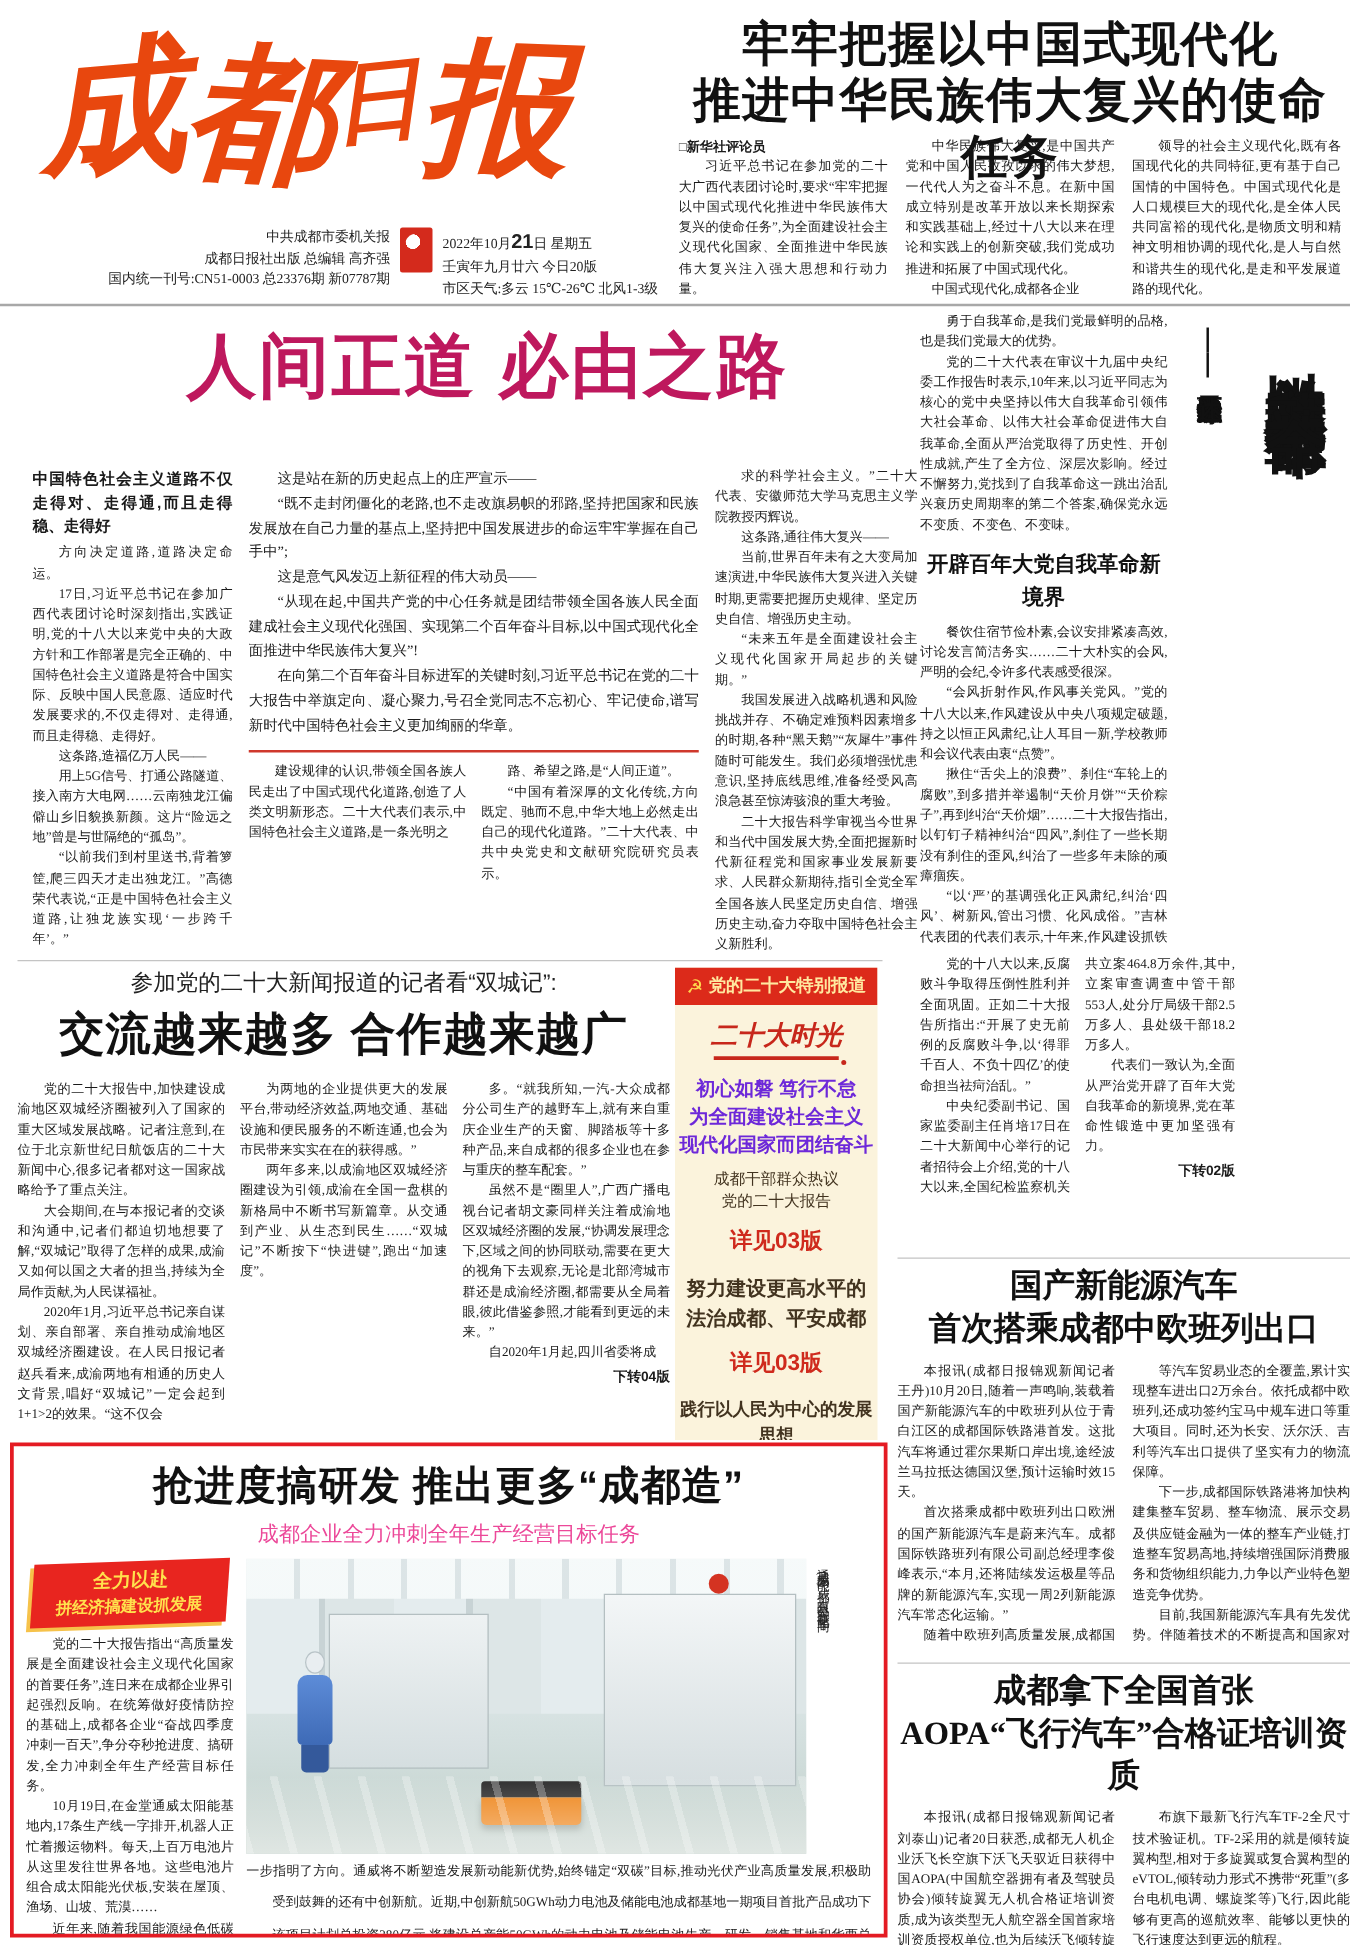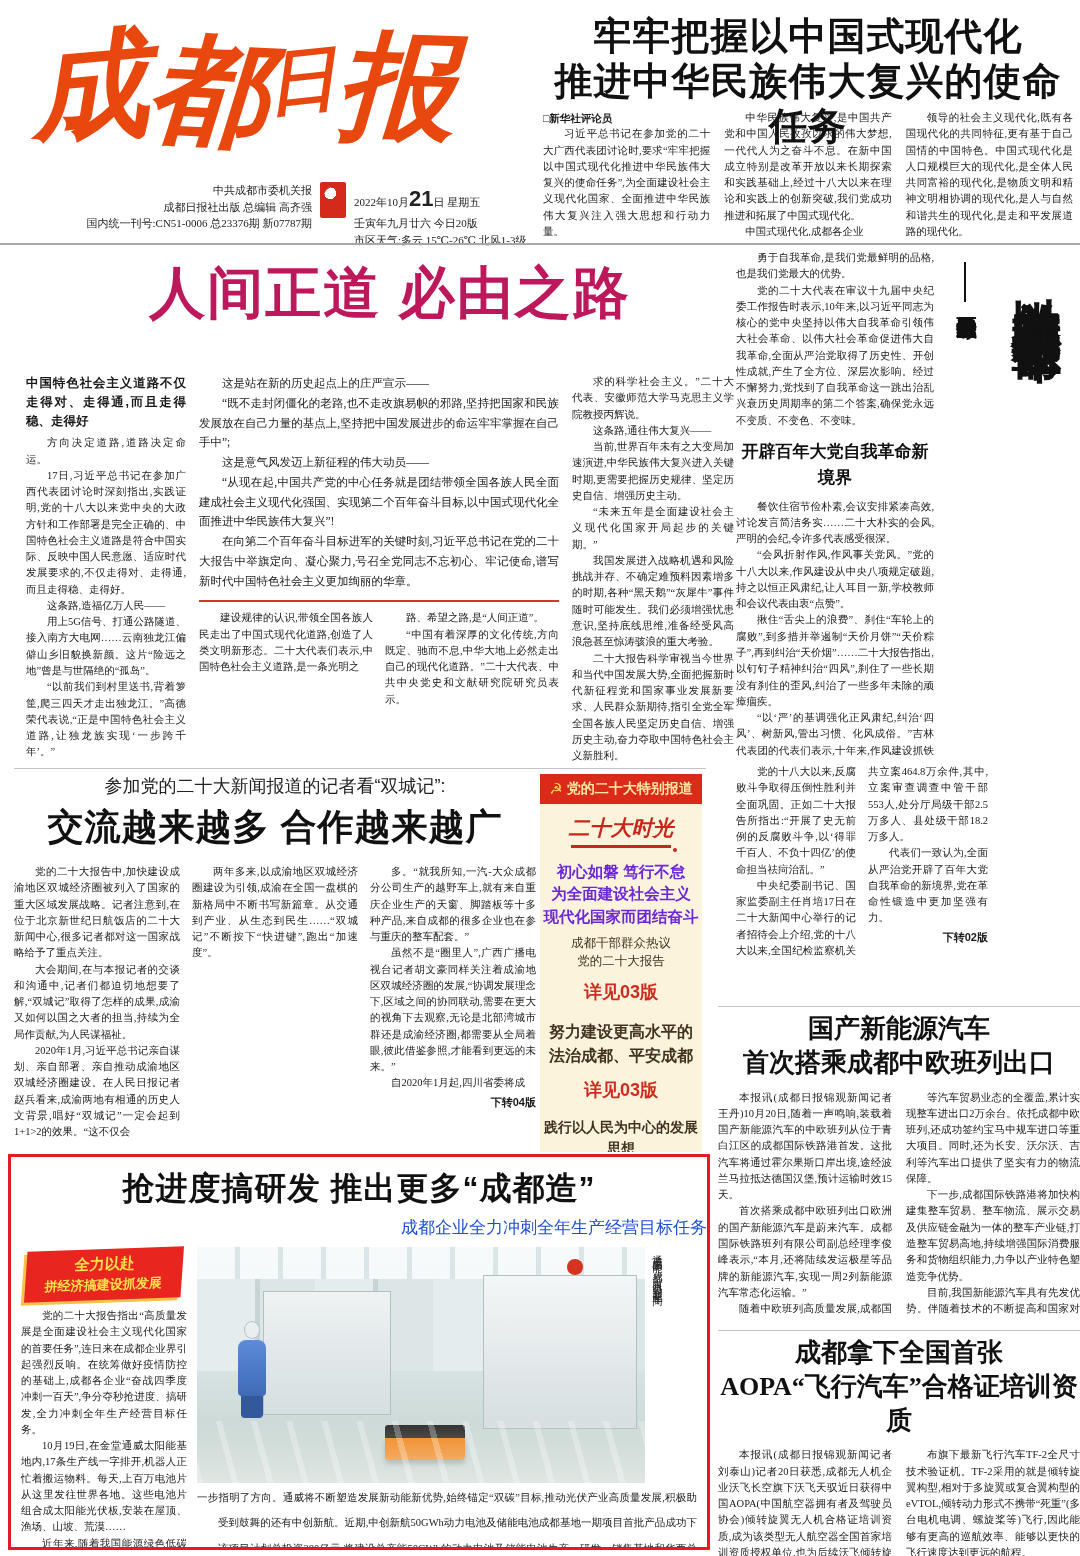--- a/index.html
+++ b/index.html
@@ -16,21 +16,21 @@
   .masthead span:nth-child(2){transform:rotate(3deg) translateY(5px);}
   .masthead span:nth-child(3){font-size:0.6em;transform:translateY(-22px) rotate(-6deg);}
   .masthead span:nth-child(4){transform:rotate(2deg);}
   .pubinfo{left:80px;top:182px;width:460px;display:flex;gap:8px;align-items:flex-start;
            font-size:11px;line-height:1.5;color:#222;}
   .pubinfo .l{width:232px;text-align:right;}
   .pubinfo .logo{width:26px;height:36px;background:#d42a1c;border-radius:2px;position:relative;flex:0 0 auto;}
   .pubinfo .logo::after{content:"";position:absolute;left:4px;top:5px;width:18px;height:18px;border-radius:50%;
            background:radial-gradient(circle at 35% 35%,#fff 0 35%,#d42a1c 36%);}
   .pubinfo .r{flex:1;text-align:left;}
-  .bigday{font-size:22px;font-weight:bold;font-family:"Liberation Sans","DejaVu Sans",sans-serif;}
+  .bigday{font-size:16px;font-weight:bold;font-family:"Liberation Sans","DejaVu Sans",sans-serif;}
 
   
   .edit-head{left:543px;top:14px;width:530px;text-align:center;font-weight:bold;color:#111;
              font-size:38px;line-height:1.18;letter-spacing:1px;}
   .edit-body{left:543px;top:110px;width:530px;height:126px;display:flex;gap:14px;overflow:hidden;}
   .col{flex:1;overflow:hidden;}
   .body-col{font-size:10.5px;line-height:1.55;text-align:justify;}
   .body-col p{margin:0;text-indent:2em;}
   .byline{font-weight:bold;text-indent:0 !important;font-family:"Liberation Sans","DejaVu Sans",sans-serif;}
   .jump{font-weight:bold;text-align:right;font-family:"Liberation Sans","DejaVu Sans",sans-serif;
@@ -99,21 +99,21 @@
              font-family:"Liberation Serif","DejaVu Serif",serif;}
   .two-col{display:flex;gap:14px;margin-top:10px;overflow:hidden;}
   .nev .two-col{height:226px;}
   .aopa{left:718px;top:1336px;width:362px;}
   .aopa .two-col{height:148px;}
 
   
   .made{left:8px;top:1154px;width:702px;height:396px;border:3px solid #e41b23;box-sizing:border-box;background:#fff;overflow:hidden;}
   .made-title{font-size:32px;font-weight:bold;text-align:center;margin-top:10px;letter-spacing:1px;color:#111;
               font-family:"Liberation Sans","DejaVu Sans",sans-serif;}
-  .made-sub{font-size:17px;text-align:right;margin-top:5px;color:#1d4ed8;
+  .made-sub{font-size:17px;text-align:center;margin-top:5px;color:#ec4899;
             font-family:"Liberation Sans","DejaVu Sans",sans-serif;}
   .made-content{display:flex;gap:10px;padding:8px 10px 0;}
   .made-left{width:166px;flex:0 0 auto;}
   .badge{width:148px;margin:2px auto 8px;background:#e8251f;color:#ffe14d;text-align:center;
          padding:6px 4px;transform:skewX(-6deg) rotate(-2deg);font-weight:bold;box-shadow:-3px 3px 0 #f6c24a;
          font-family:"Liberation Sans","DejaVu Sans",sans-serif;}
   .badge .b1{font-size:15px;}
   .badge .b2{font-size:13px;margin-top:2px;}
   .made-right{flex:1;}
   .photo-row{display:flex;gap:5px;}
@@ -148,21 +148,21 @@
 
 <div class="page">
 
   <div class="abs masthead">
     <span>成</span><span>都</span><span>日</span><span>报</span>
   </div>
   <div class="abs pubinfo">
     <div class="l">
       <div>中共成都市委机关报</div>
       <div>成都日报社出版 总编辑 高齐强</div>
-      <div>国内统一刊号:CN51-0006 总23376期 新07787期</div>
+      <div>国内统一刊号:CN51-0003 总23376期 新07787期</div>
     </div>
     <div class="logo"></div>
     <div class="r">
       <div><span>2022年10月</span><span class="bigday">21</span><span>日 星期五</span></div>
       <div>壬寅年九月廿六 今日20版</div>
       <div>市区天气:多云 15℃-26℃ 北风1-3级</div>
     </div>
   </div>
 
   <div class="abs edit-head sans">
@@ -266,20 +266,21 @@
   <div class="abs twin">
     <div class="twin-kicker">参加党的二十大新闻报道的记者看“双城记”:</div>
     <div class="twin-title sans">交流越来越多  合作越来越广</div>
     <div class="twin-body">
       <div class="col body-col">
           <p>党的二十大报告中,加快建设成渝地区双城经济圈被列入了国家的重大区域发展战略。记者注意到,在位于北京新世纪日航饭店的二十大新闻中心,很多记者都对这一国家战略给予了重点关注。</p>
           <p>大会期间,在与本报记者的交谈和沟通中,记者们都迫切地想要了解,“双城记”取得了怎样的成果,成渝又如何以国之大者的担当,持续为全局作贡献,为人民谋福祉。</p>
           <p>2020年1月,习近平总书记亲自谋划、亲自部署、亲自推动成渝地区双城经济圈建设。在人民日报记者赵兵看来,成渝两地有相通的历史人文背景,唱好“双城记”一定会起到1+1&gt;2的效果。“这不仅会</p>
         </div>
       <div class="col body-col">
+          <p>为两地的企业提供更大的发展平台,带动经济效益,两地交通、基础设施和便民服务的不断连通,也会为市民带来实实在在的获得感。”</p>
           <p>两年多来,以成渝地区双城经济圈建设为引领,成渝在全国一盘棋的新格局中不断书写新篇章。从交通到产业、从生态到民生……“双城记”不断按下“快进键”,跑出“加速度”。</p>
         </div>
       <div class="col body-col">
         <div>
             <p>多。“就我所知,一汽-大众成都分公司生产的越野车上,就有来自重庆企业生产的天窗、脚踏板等十多种产品,来自成都的很多企业也在参与重庆的整车配套。”</p>
             <p>虽然不是“圈里人”,广西广播电视台记者胡文豪同样关注着成渝地区双城经济圈的发展,“协调发展理念下,区域之间的协同联动,需要在更大的视角下去观察,无论是北部湾城市群还是成渝经济圈,都需要从全局着眼,彼此借鉴参照,才能看到更远的未来。”</p>
             <p>自2020年1月起,四川省委将成</p>
           </div>
         <div class="jump">下转04版</div>
       </div>

